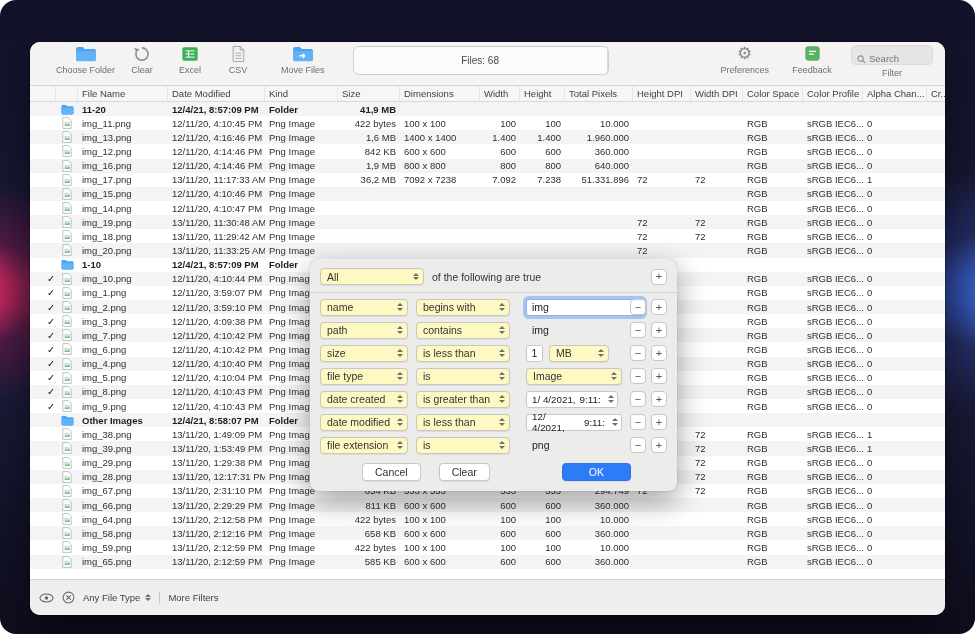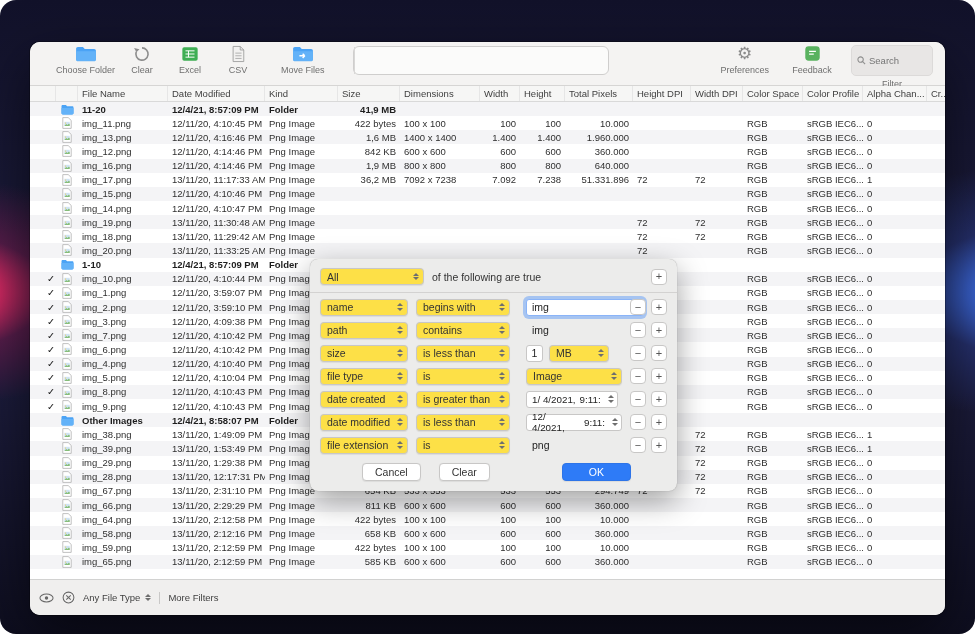--- a/index.html
+++ b/index.html
@@ -46,22 +46,22 @@
     margin-left:28px; margin-top:3px; width:256px; height:29px;
     border:1px solid #cfcecd; border-radius:6px; background:#fbfbfa;
     display:flex; align-items:stretch; font-size:10px; color:#4a4a4a;
   }
   .count-cell { flex:1; display:flex; align-items:center; justify-content:center; }
   .count-divider { width:1px; background:#d8d7d6; }
 
   .tb-right { margin-left:auto; display:flex; align-items:flex-start; }
   .search-col { display:flex; flex-direction:column; align-items:center; gap:3px; margin-left:18px; margin-top:2px; }
   .search-box {
-    width:82px; height:31px; border-radius:5px; background:#e8e6e5; border:1px solid #dcdad9;
-    display:flex; align-items:center; padding:0 5px; gap:3px;
+    width:82px; height:20px; border-radius:5px; background:#e8e6e5; border:1px solid #dcdad9;
+    display:flex; align-items:flex-end; padding:0 5px; gap:3px;
   }
   .search-box input {
     border:none; background:transparent; outline:none; width:60px;
     font-size:9.5px; color:#6f6f6f; font-family:inherit; padding:0;
   }
   .filter-label { font-size:9px; color:#6f6f6f; }
 
   
   .table {
     flex:1 1 auto; position:relative; background:#fff; overflow:hidden;
@@ -104,21 +104,21 @@
     position:absolute; left:280px; top:173px; width:367px; z-index:5;
     background:#ececeb; border-radius:8px; padding:8px 0 10px;
     box-shadow:0 10px 30px rgba(0,0,0,.38), 0 0 1px rgba(0,0,0,.35);
     font-size:10.5px; color:#333;
   }
   .match-row { display:flex; align-items:center; margin:1px 10px 7px; }
   .match-text { margin-left:8px; color:#333; }
   .dlg-divider { height:1px; background:#d3d2d1; margin:0 0 5px; }
 
   .popup {
-    display:inline-flex; align-items:center; height:17px; background:#fde047;
+    display:inline-flex; align-items:center; height:17px; background:#fef9c3;
     border:1px solid #c8c7c6; border-radius:4px; padding:0 4px 0 6px;
     box-shadow:0 .5px 1px rgba(0,0,0,.07); cursor:default; overflow:hidden; white-space:nowrap;
   }
   .popup .pv { overflow:hidden; white-space:nowrap; }
   .match-row .popup { width:104px; }
 
   .rule { display:flex; align-items:center; margin:0 10px 5px; height:18px; }
   .f1 { width:88px; flex:0 0 auto; }
   .f2 { width:94px; flex:0 0 auto; margin-left:8px; }
   .valwrap { flex:1; margin-left:16px; display:flex; align-items:center; gap:6px; min-width:0; }
@@ -206,20 +206,21 @@
           <svg width="22" height="18" viewBox="0 0 24 20">
               <path d="M1 4.2C1 3 1.8 2.2 3 2.2h5.6l2 2.2H21c1.2 0 2 .8 2 2v9.4c0 1.2-.8 2-2 2H3c-1.2 0-2-.8-2-2z" fill="#4ba3f5"></path>
               <path d="M1 7h22v9c0 1.2-.8 2-2 2H3c-1.2 0-2-.8-2-2z" fill="#63b2f8"></path>
               <path d="M8 12h6m0 0l-2.4-2.4M14 12l-2.4 2.4" stroke="#fff" stroke-width="1.6" fill="none"></path>
             </svg>
         </span>
         <span class="tb-label">Move Files</span>
       </div>
 
       <div class="counts-box">
+        <div class="count-cell">Files: 68</div>
         <div class="count-divider"></div>
       </div>
 
       <div class="tb-right">
         <div class="tb-item">
           <span class="tb-icon gear-glyph">⚙</span>
           <span class="tb-label">Preferences</span>
         </div>
         <div class="tb-item gap">
           <span class="tb-icon">

